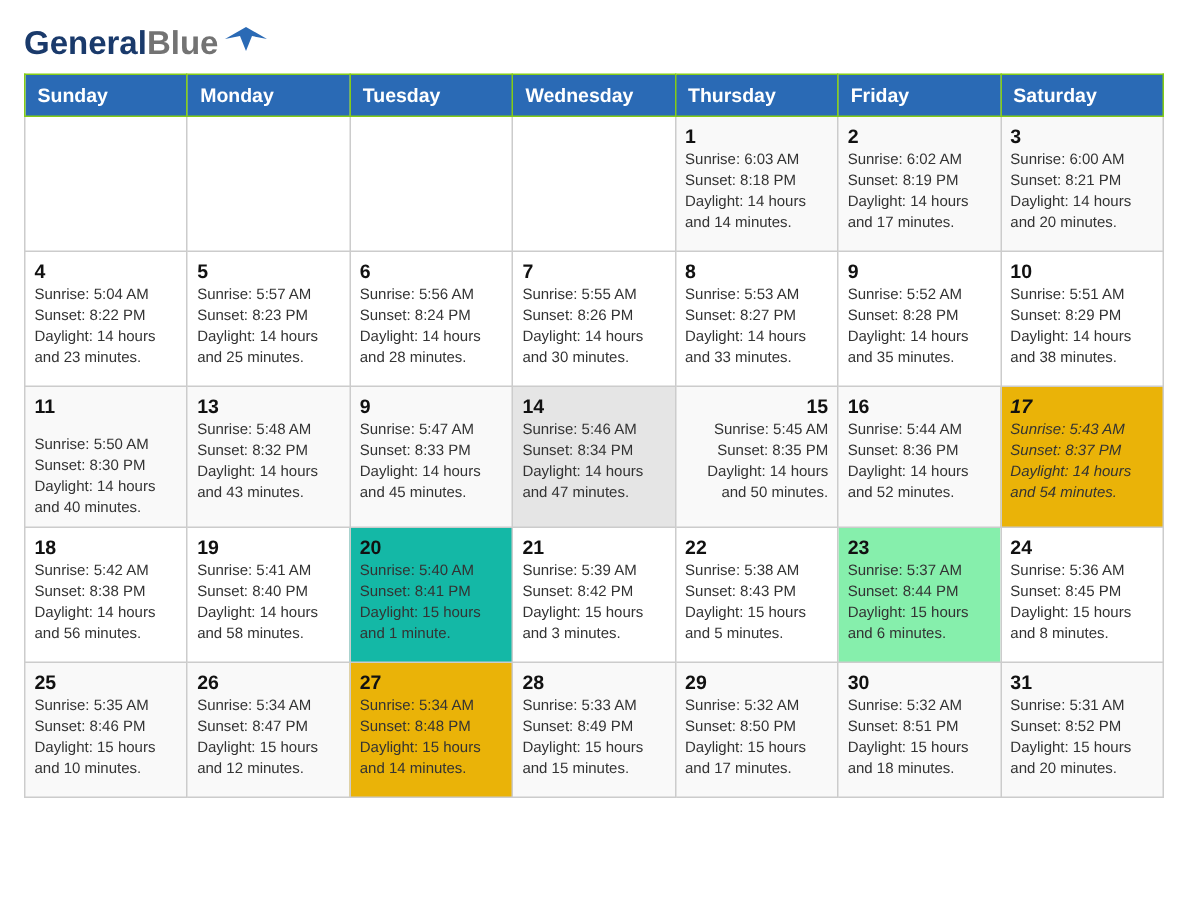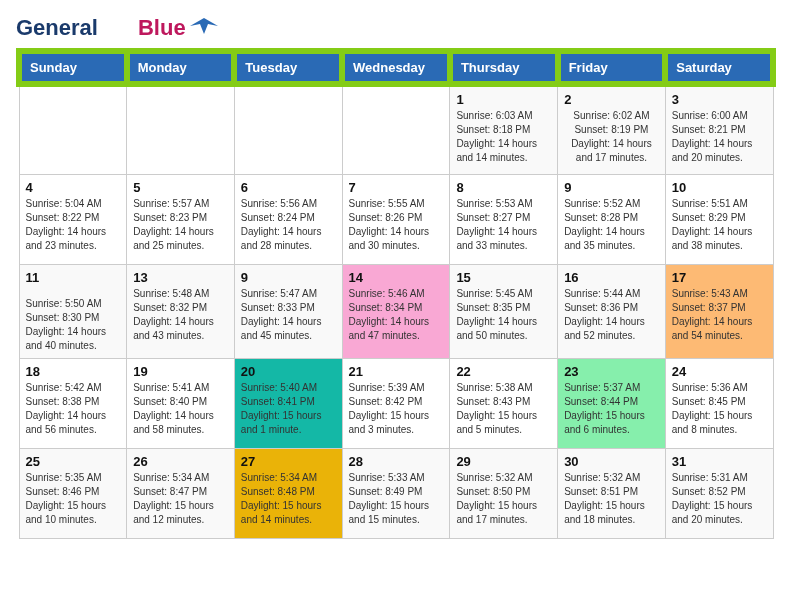--- a/index.html
+++ b/index.html
@@ -38,21 +38,21 @@
       border-collapse: collapse;
       border: 1px solid #ccc;
     }
     .calendar th {
       background-color: #2a6ab5;
       color: #fff;
       text-align: left;
       padding: 6px 8px;
       font-size: 13px;
       font-weight: bold;
-      border: 6px solid #84cc16;
+      border: 1px solid #84cc16;
     }
     .calendar td {
       vertical-align: top;
       padding: 5px 6px;
       border: 1px solid #ccc;
       width: 108px;
       height: 90px;
       background: #fff;
       font-size: 10.5px;
       color: #333;
@@ -83,21 +83,21 @@
       align-items: center;
     }
   </style>
 </head>
 <body>
 
 <div class="header">
   <div class="logo">
     <div class="logo-wrapper">
       <div style="font-size:22px;font-weight:bold;color:#1a3a6b;line-height:1;">
-        <span style="color:#1a3a6b;">General</span><span style="color:#be185d;padding-left:40px;">Blue</span>
+        <span style="color:#1a3a6b;">General</span><span style="color:#737373;">Blue</span>
       </div>
       <div style="margin-left:4px;">
         <svg width="28" height="20" viewBox="0 0 28 20">
           <polygon points="14,2 28,10 18,8 14,18 10,8 0,10" fill="#2a6ab5"></polygon>
         </svg>
       </div>
     </div>
   </div>
   <div class="title-area">
     <div class="month-title"></div>
@@ -125,21 +125,21 @@
         <td class="empty-cell"></td>
         <td style="background: rgb(249, 249, 249);">
           <span class="day-num">1</span>
           <div class="day-info" style="white-space: pre-line;">Sunrise: 6:03 AM
 Sunset: 8:18 PM
 Daylight: 14 hours
 and 14 minutes.</div>
         </td>
         <td style="background: rgb(249, 249, 249);">
           <span class="day-num">2</span>
-          <div class="day-info" style="white-space: pre-line; text-align: center;">Sunrise: 6:02 AM
+          <div class="day-info" style="white-space: pre-line;">Sunrise: 6:02 AM
 Sunset: 8:19 PM
 Daylight: 14 hours
 and 17 minutes.</div>
         </td>
         <td style="background: rgb(249, 249, 249);">
           <span class="day-num">3</span>
           <div class="day-info" style="white-space: pre-line;">Sunrise: 6:00 AM
 Sunset: 8:21 PM
 Daylight: 14 hours
 and 20 minutes.</div>
@@ -211,42 +211,42 @@
 Daylight: 14 hours
 and 43 minutes.</div>
         </td>
         <td style="background: rgb(249, 249, 249);">
           <span class="day-num">9</span>
           <div class="day-info" style="white-space: pre-line;">Sunrise: 5:47 AM
 Sunset: 8:33 PM
 Daylight: 14 hours
 and 45 minutes.</div>
         </td>
-        <td style="background: #f9a8d4;">
+        <td style="background: #e5e5e5;">
           <span class="day-num">14</span>
           <div class="day-info" style="white-space: pre-line;">Sunrise: 5:46 AM
 Sunset: 8:34 PM
 Daylight: 14 hours
 and 47 minutes.</div>
         </td>
-        <td style="background: rgb(249, 249, 249);">
+        <td style="background: rgb(249, 249, 249); text-align: right;">
           <span class="day-num">15</span>
           <div class="day-info" style="white-space: pre-line;">Sunrise: 5:45 AM
 Sunset: 8:35 PM
 Daylight: 14 hours
 and 50 minutes.</div>
         </td>
         <td style="background: rgb(249, 249, 249);">
           <span class="day-num">16</span>
           <div class="day-info" style="white-space: pre-line;">Sunrise: 5:44 AM
 Sunset: 8:36 PM
 Daylight: 14 hours
 and 52 minutes.</div>
         </td>
-        <td style="background: #fdba74;">
+        <td style="background: #eab308; font-style: italic;">
           <span class="day-num">17</span>
           <div class="day-info" style="white-space: pre-line;">Sunrise: 5:43 AM
 Sunset: 8:37 PM
 Daylight: 14 hours
 and 54 minutes.</div>
         </td>
       </tr>
       <tr>
         <td style="background: rgb(255, 255, 255);">
           <span class="day-num">18</span>

